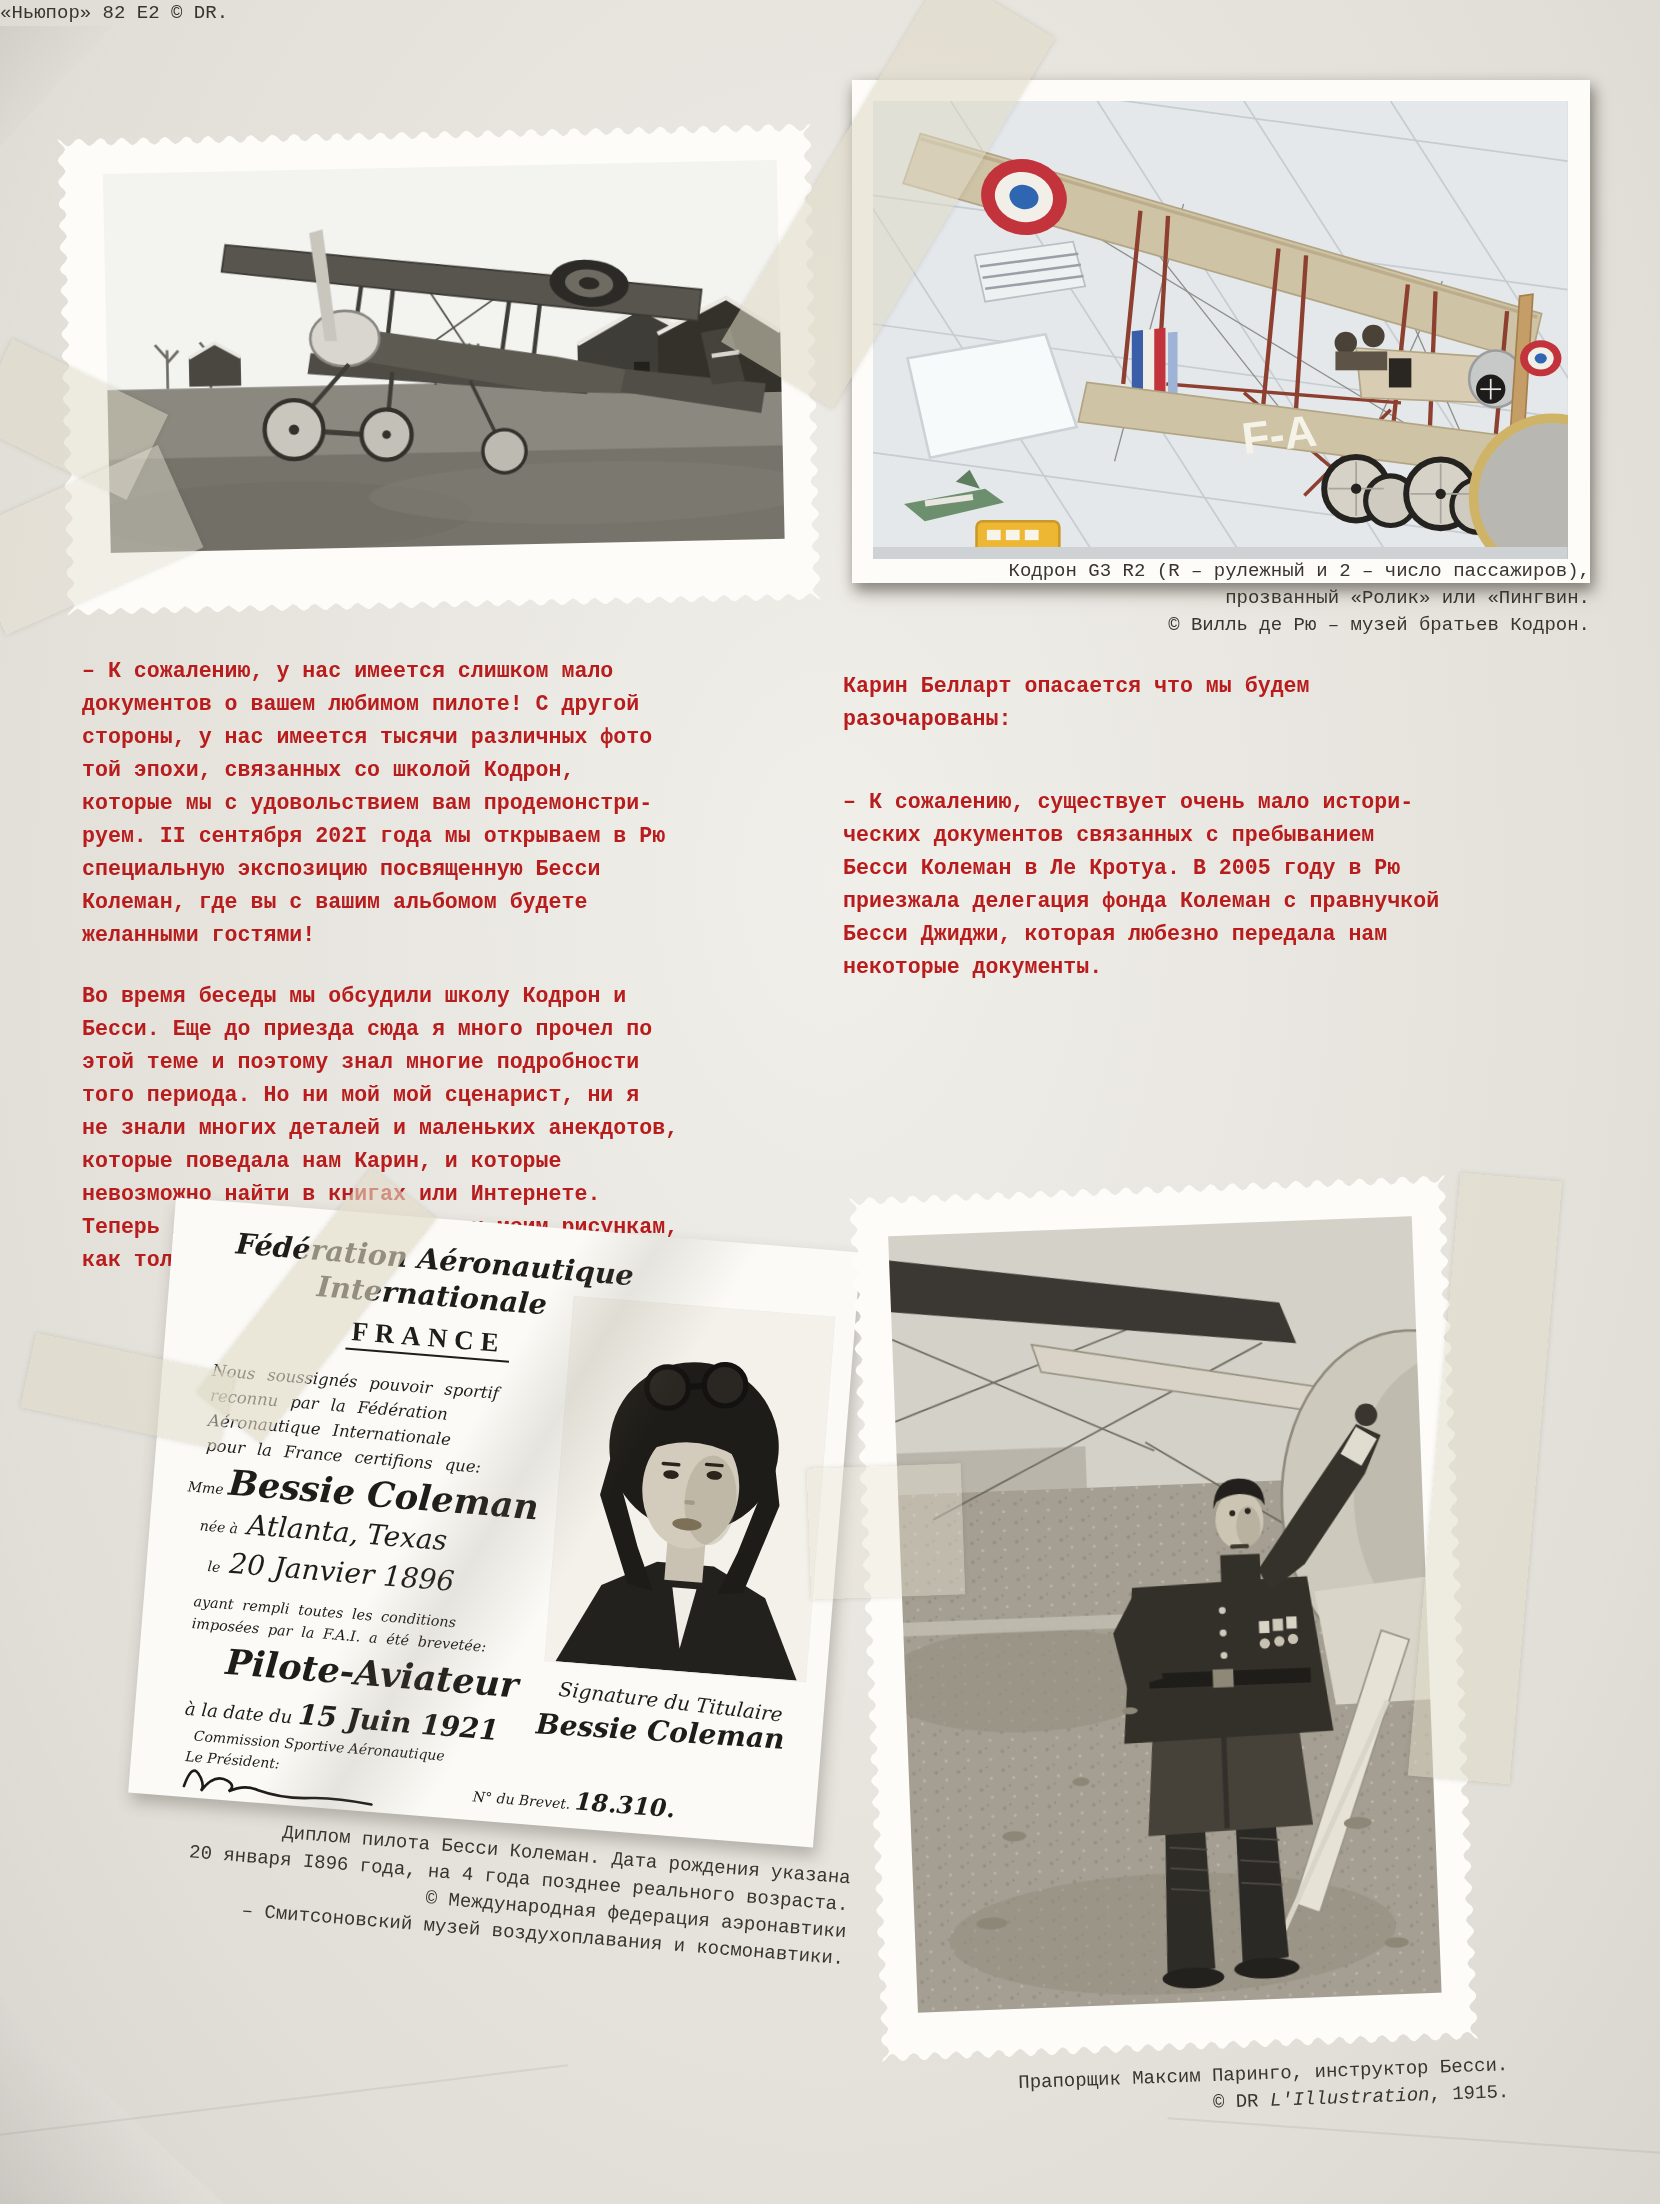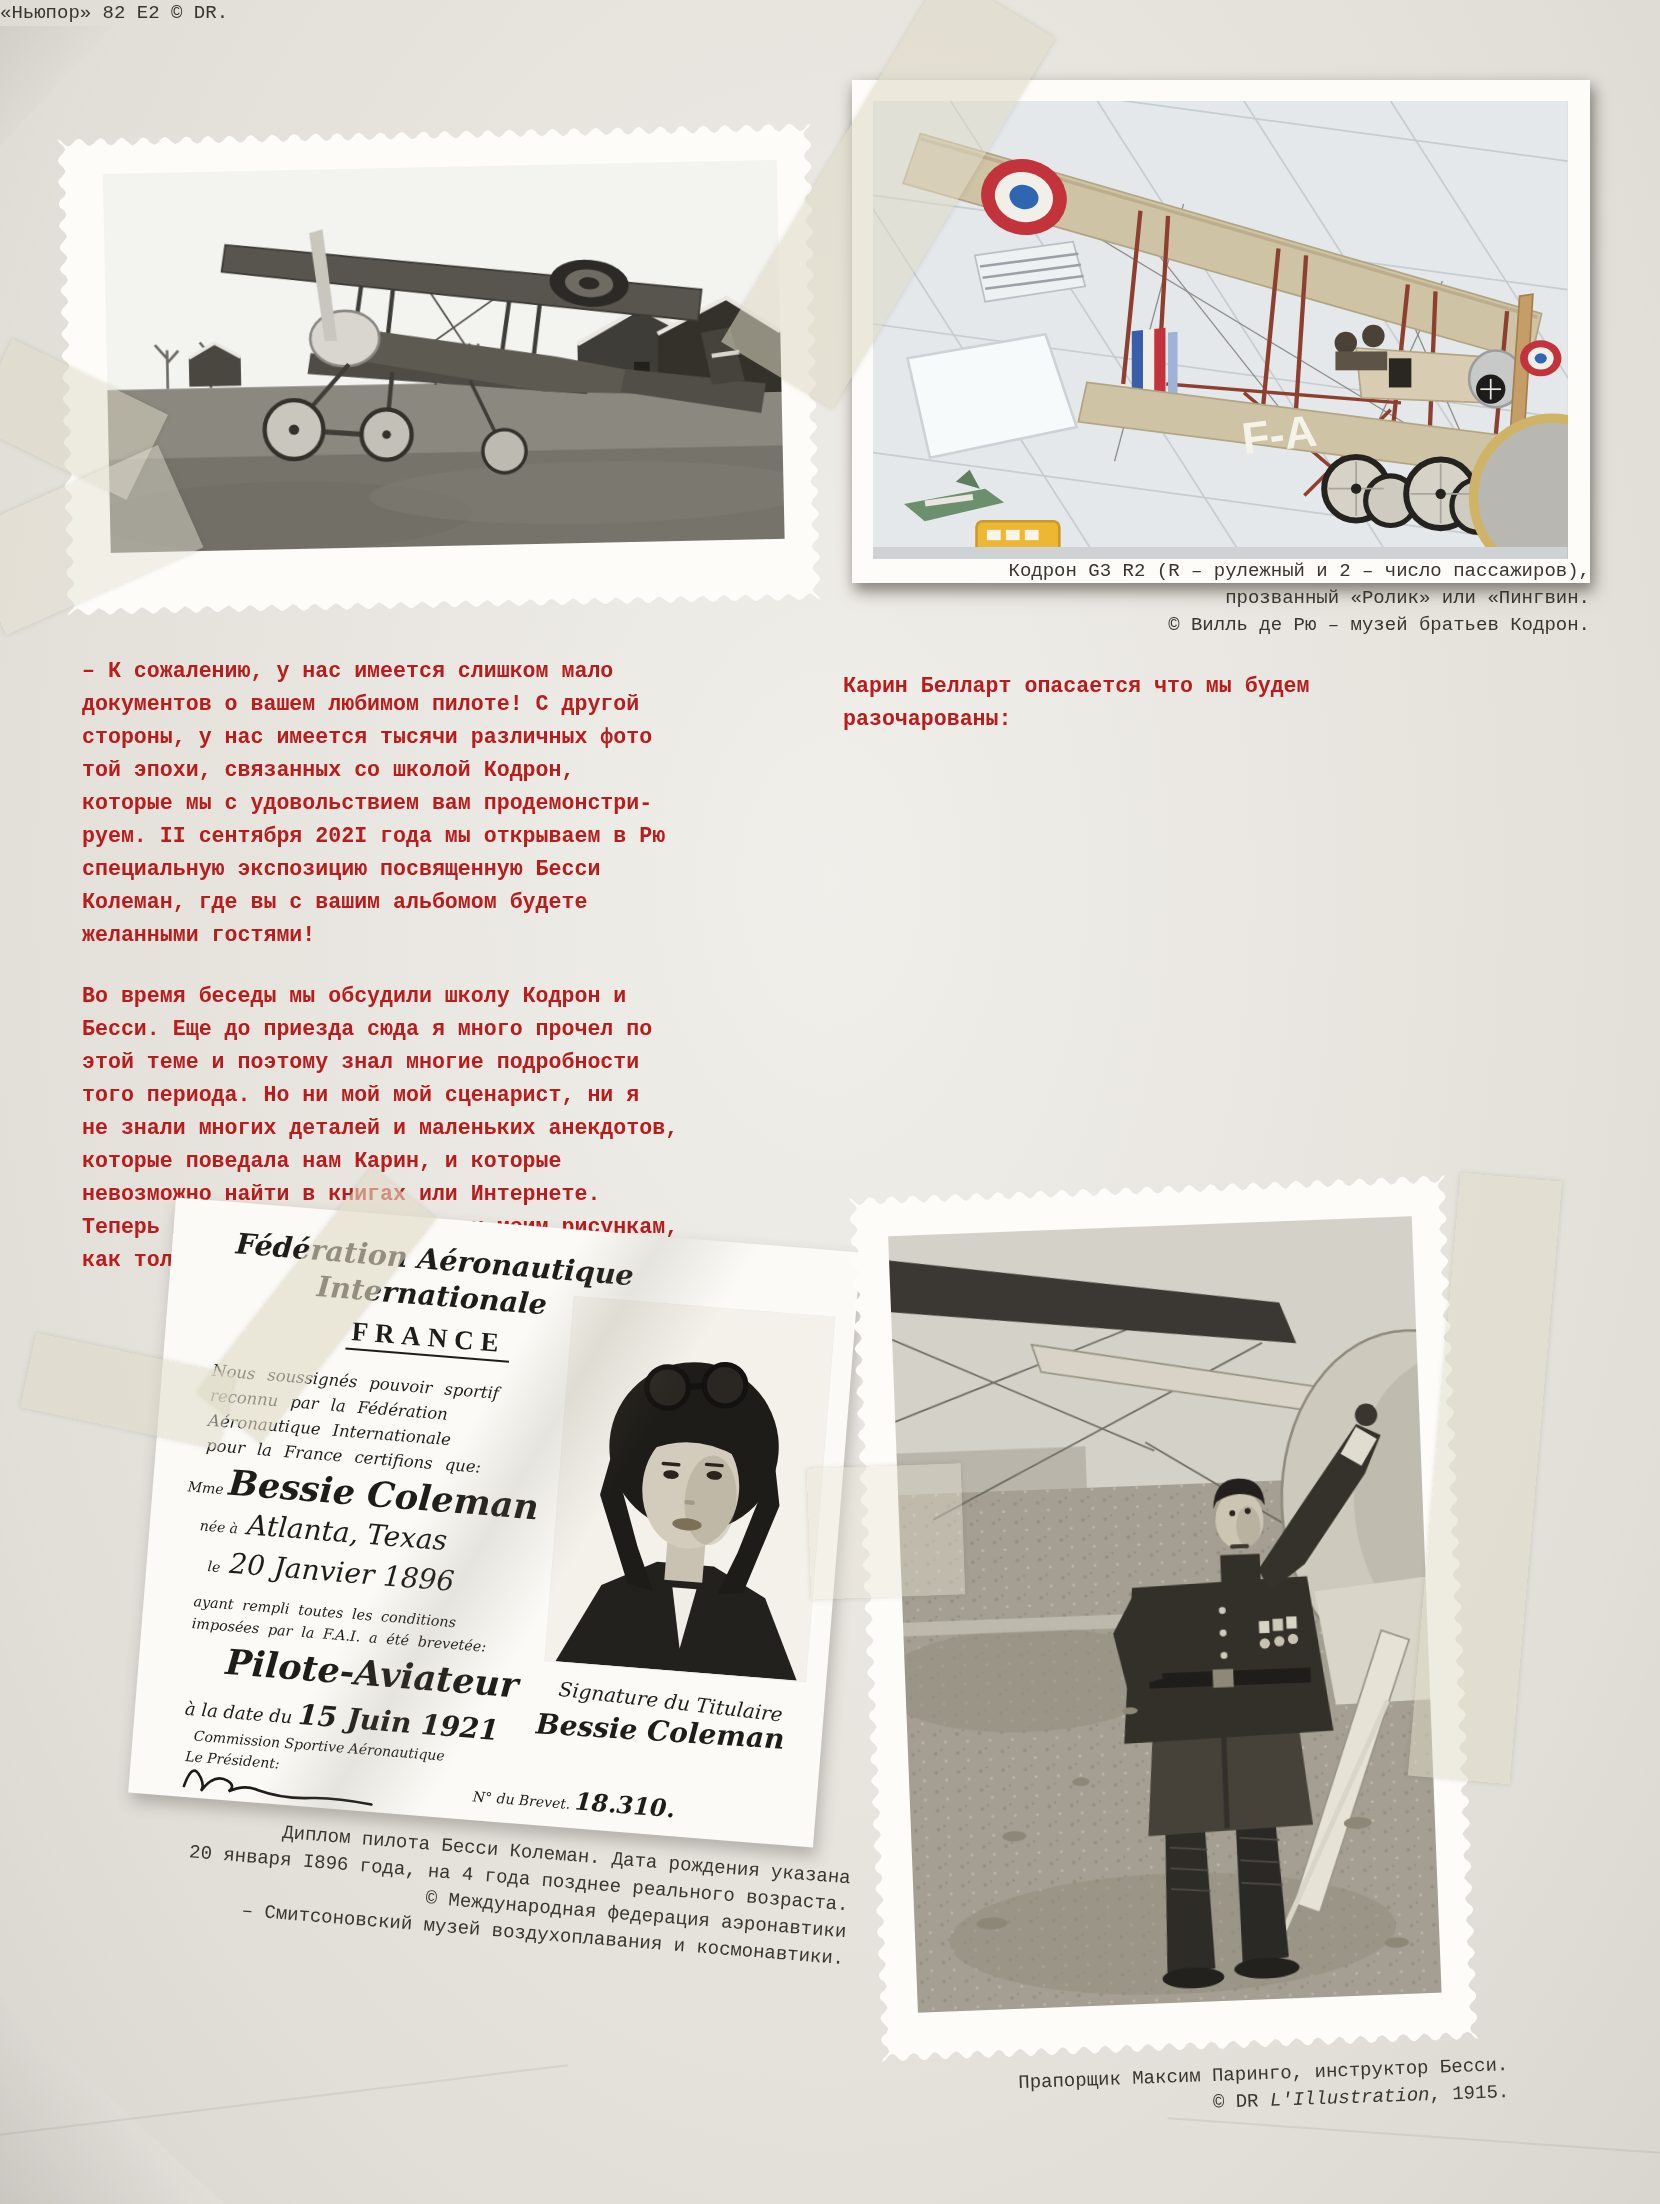--- a/index.html
+++ b/index.html
@@ -275,20 +275,26 @@
 того периода. Но ни мой мой сценарист, ни я
 не знали многих деталей и маленьких анекдотов,
 которые поведала нам Карин, и  которые
 невозможно найти в книгах или Интернете.
 Теперь я могу снова вернуться к моим рисункам,
 как только вернусь из Ле Кротуа.</p>
   </div>
   <div class="col right-col">
     <p class="para pre">Карин Белларт опасается что мы будем
 разочарованы:</p>
+    <p class="para pre">– К сожалению, существует очень мало истори-
+ческих документов связанных с  пребыванием
+Бесси Колеман в Ле Кротуа. В 2005 году в Рю
+приезжала делегация фонда Колеман с правнучкой
+Бесси Джиджи, которая любезно передала нам
+некоторые документы.</p>
   </div>
 
   <div class="license">
     <div class="lic-abs lic-header script pre">Fédération Aéronautique
 Internationale</div>
     <div class="lic-abs lic-country"><span>FRANCE</span></div>
     <div class="lic-abs lic-preamble script pre">Nous soussignés pouvoir sportif
 reconnu par la Fédération
 Aéronautique Internationale
 pour la France certifions que:</div>

